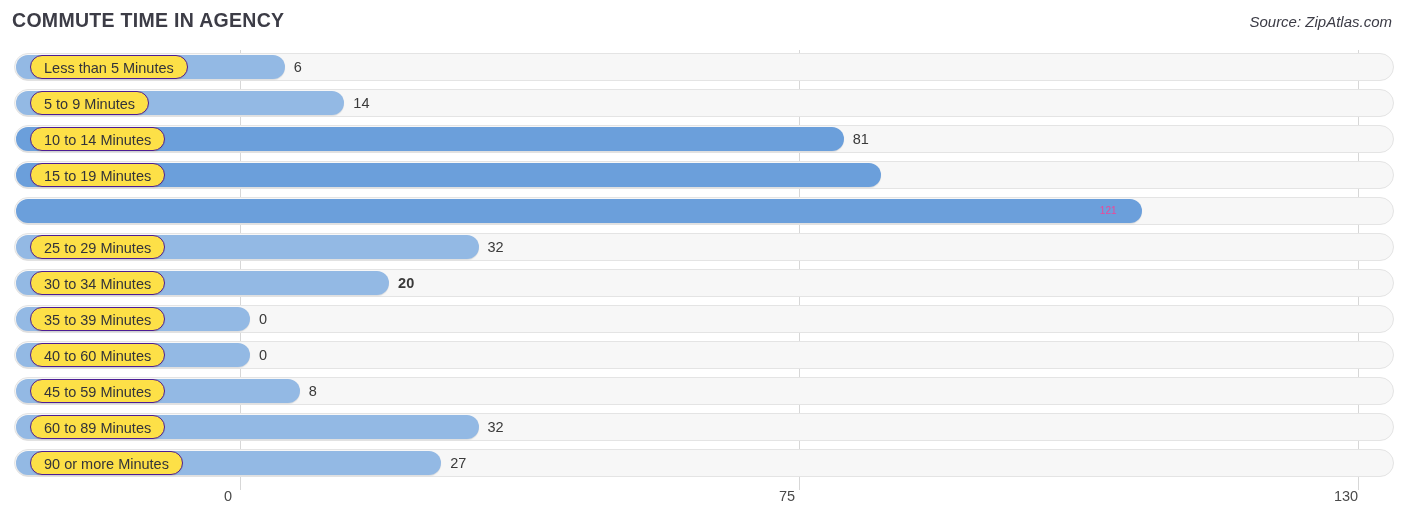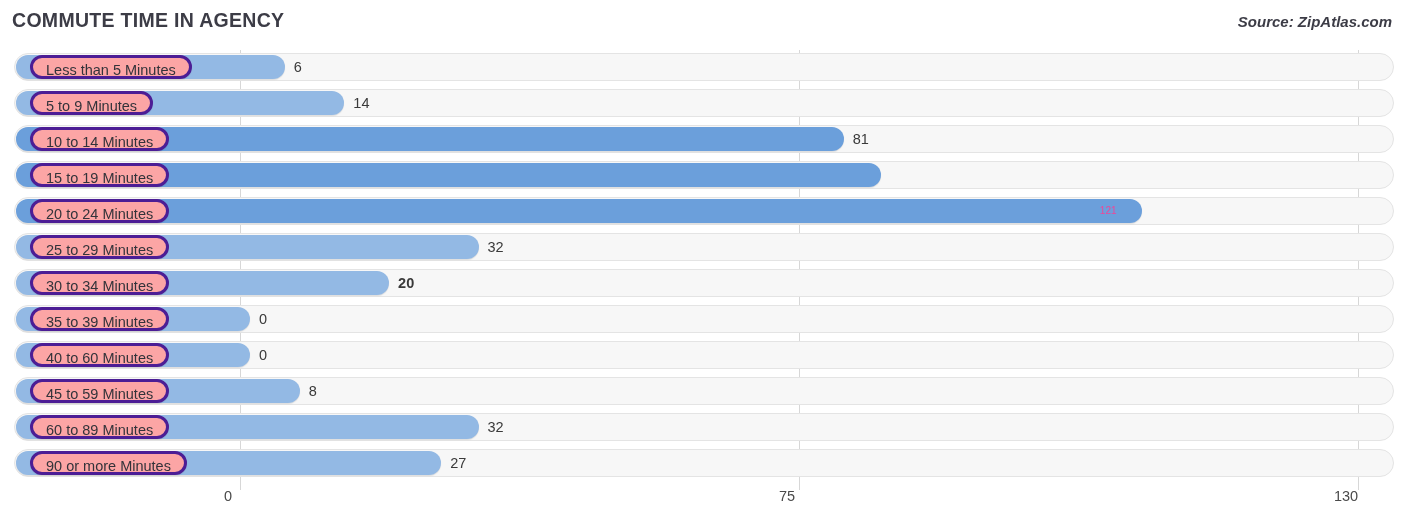--- a/index.html
+++ b/index.html
@@ -33,21 +33,20 @@
     white-space: nowrap;
   }
   .chart-source {
     position: absolute;
     right: 14px;
     top: 13px;
     font-size: 15px;
     font-style: italic;
     color: #3c3c46;
     white-space: nowrap;
-    font-weight: bold;
   }
 
   
   .plot {
     position: absolute;
     left: 0;
     top: 50px;
     width: 1406px;
     height: 436px;
   }
@@ -102,22 +101,22 @@
   }
 
   
   .cat-pill {
     position: absolute;
     top: 5px;
     left: 30px;
     height: 24px;
     line-height: 24px;
     padding: 0 13px;
-    background: #fca5a5;
-    border: 3px solid #4c1d95;
+    background: #fde047;
+    border: 1px solid #4c1d95;
     border-radius: 12px;
     font-size: 14.5px;
     color: #33333a;
     white-space: nowrap;
     box-sizing: border-box;
     box-shadow: 0 1px 1px rgba(0,0,0,0.07);
   }
 
   
   .val-out {
@@ -193,21 +192,20 @@
         </div>
         <div class="row">
           <div class="track"></div>
           <div class="bar" style="left: 16px; width: 864.987px; background: rgb(107, 159, 219);"></div>
           <div class="cat-pill">15 to 19 Minutes</div>
           <div class="val-out" style="left: 889.987px; margin-top: 32px;">86</div>
         </div>
         <div class="row">
           <div class="track"></div>
           <div class="bar" style="left: 16px; width: 1125.85px; background: rgb(107, 159, 219);"></div>
-          <div class="cat-pill">20 to 24 Minutes</div>
           <div class="val-in" style="left: 1099.85px;">121</div>
         </div>
         <div class="row">
           <div class="track"></div>
           <div class="bar" style="left: 16px; width: 462.507px; background: rgb(147, 185, 228);"></div>
           <div class="cat-pill">25 to 29 Minutes</div>
           <div class="val-out" style="left: 487.507px;">32</div>
         </div>
         <div class="row">
           <div class="track"></div>

